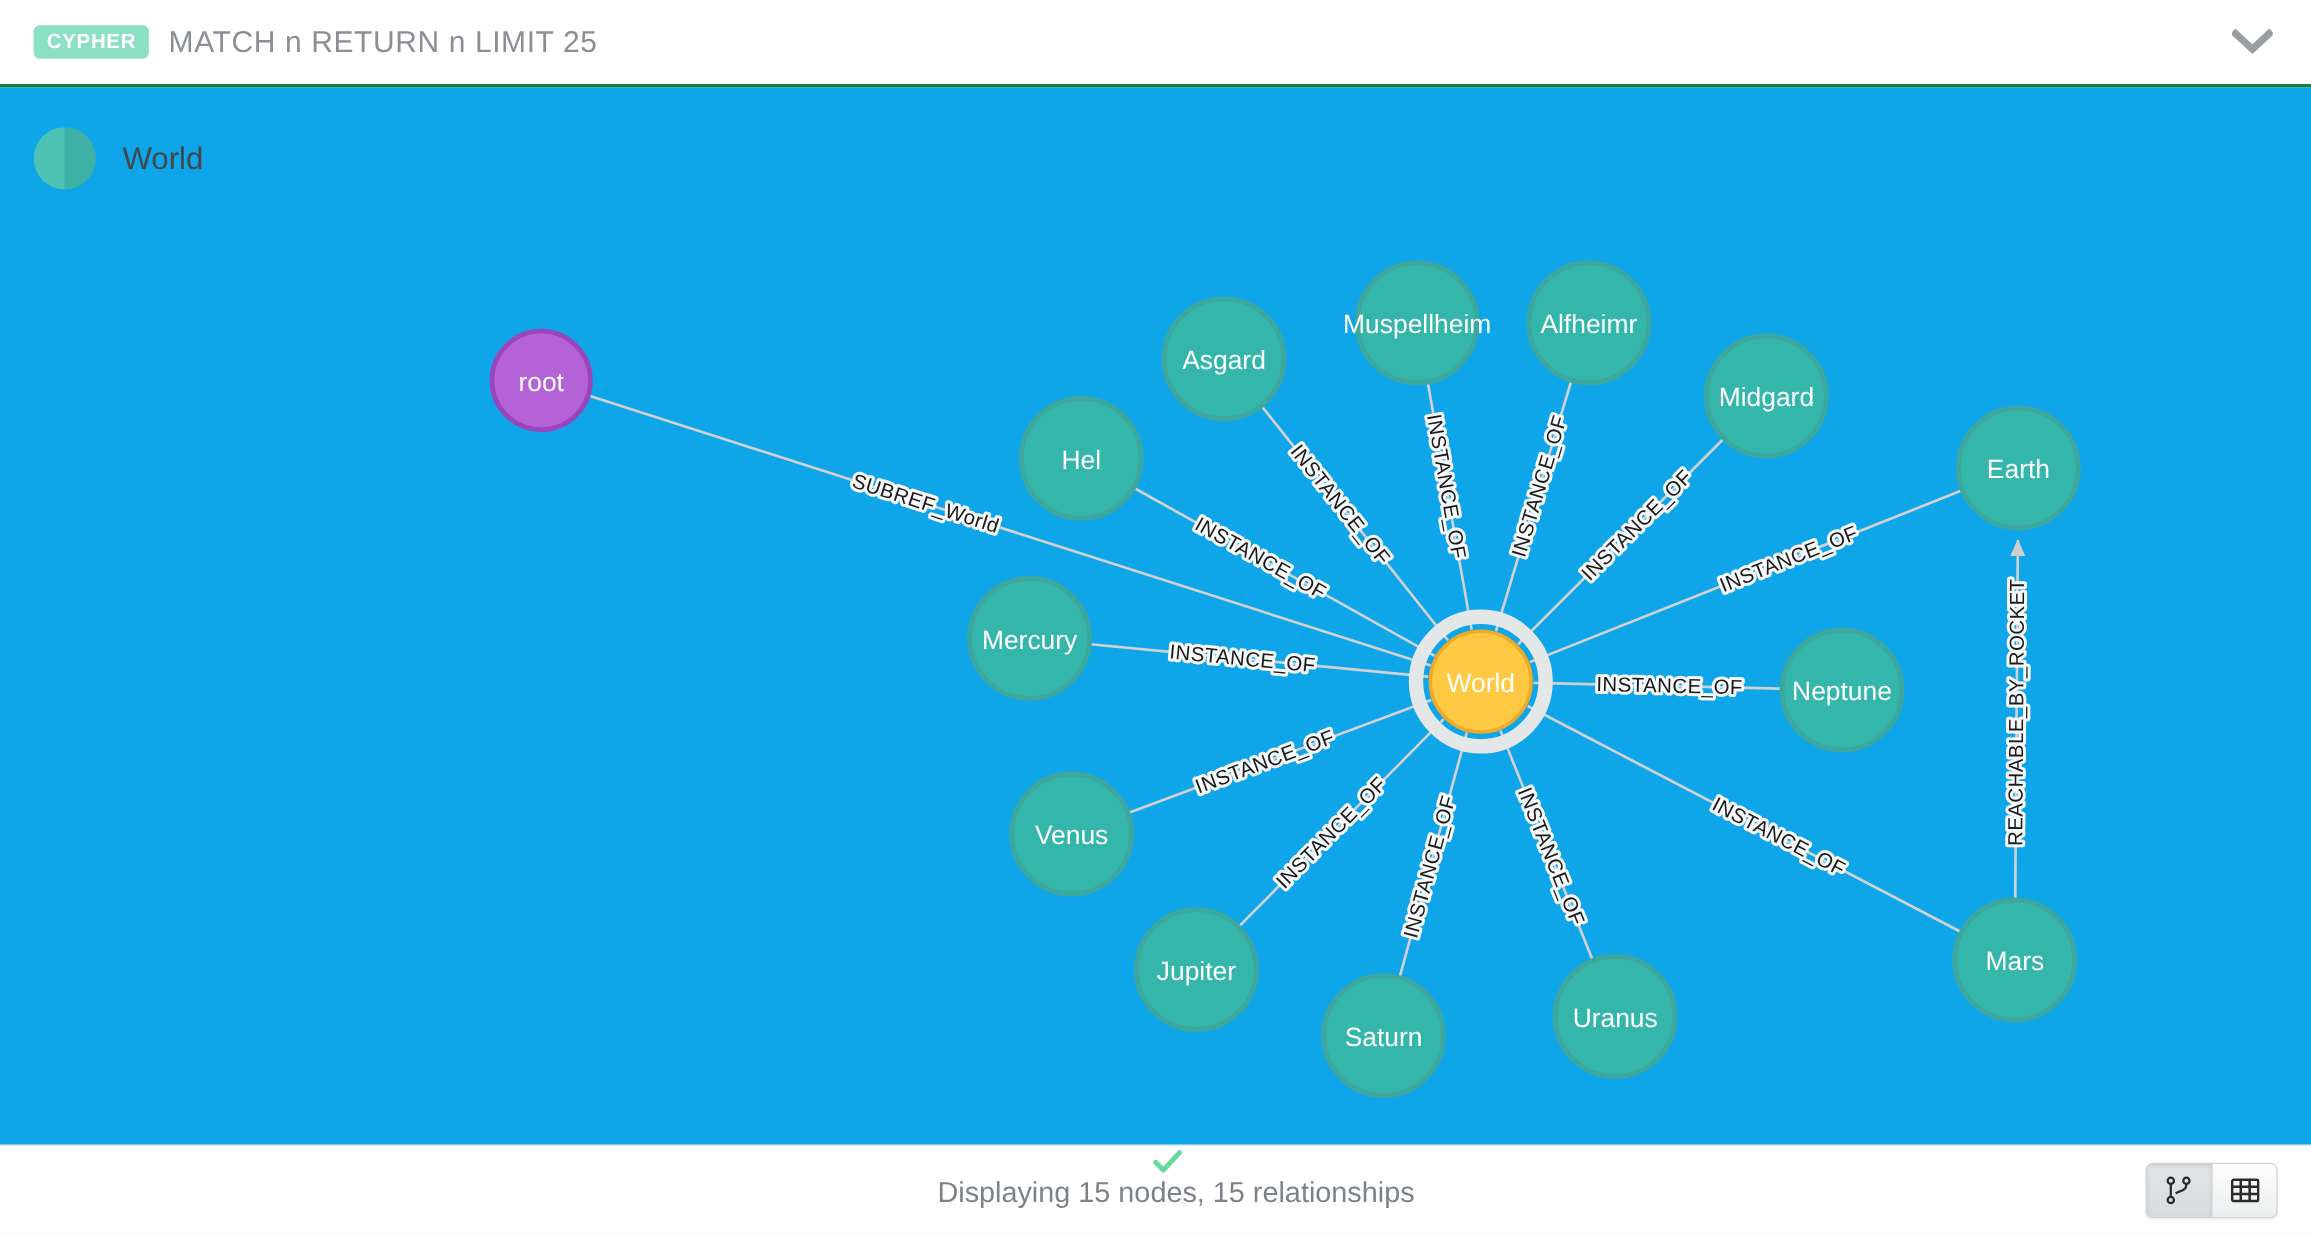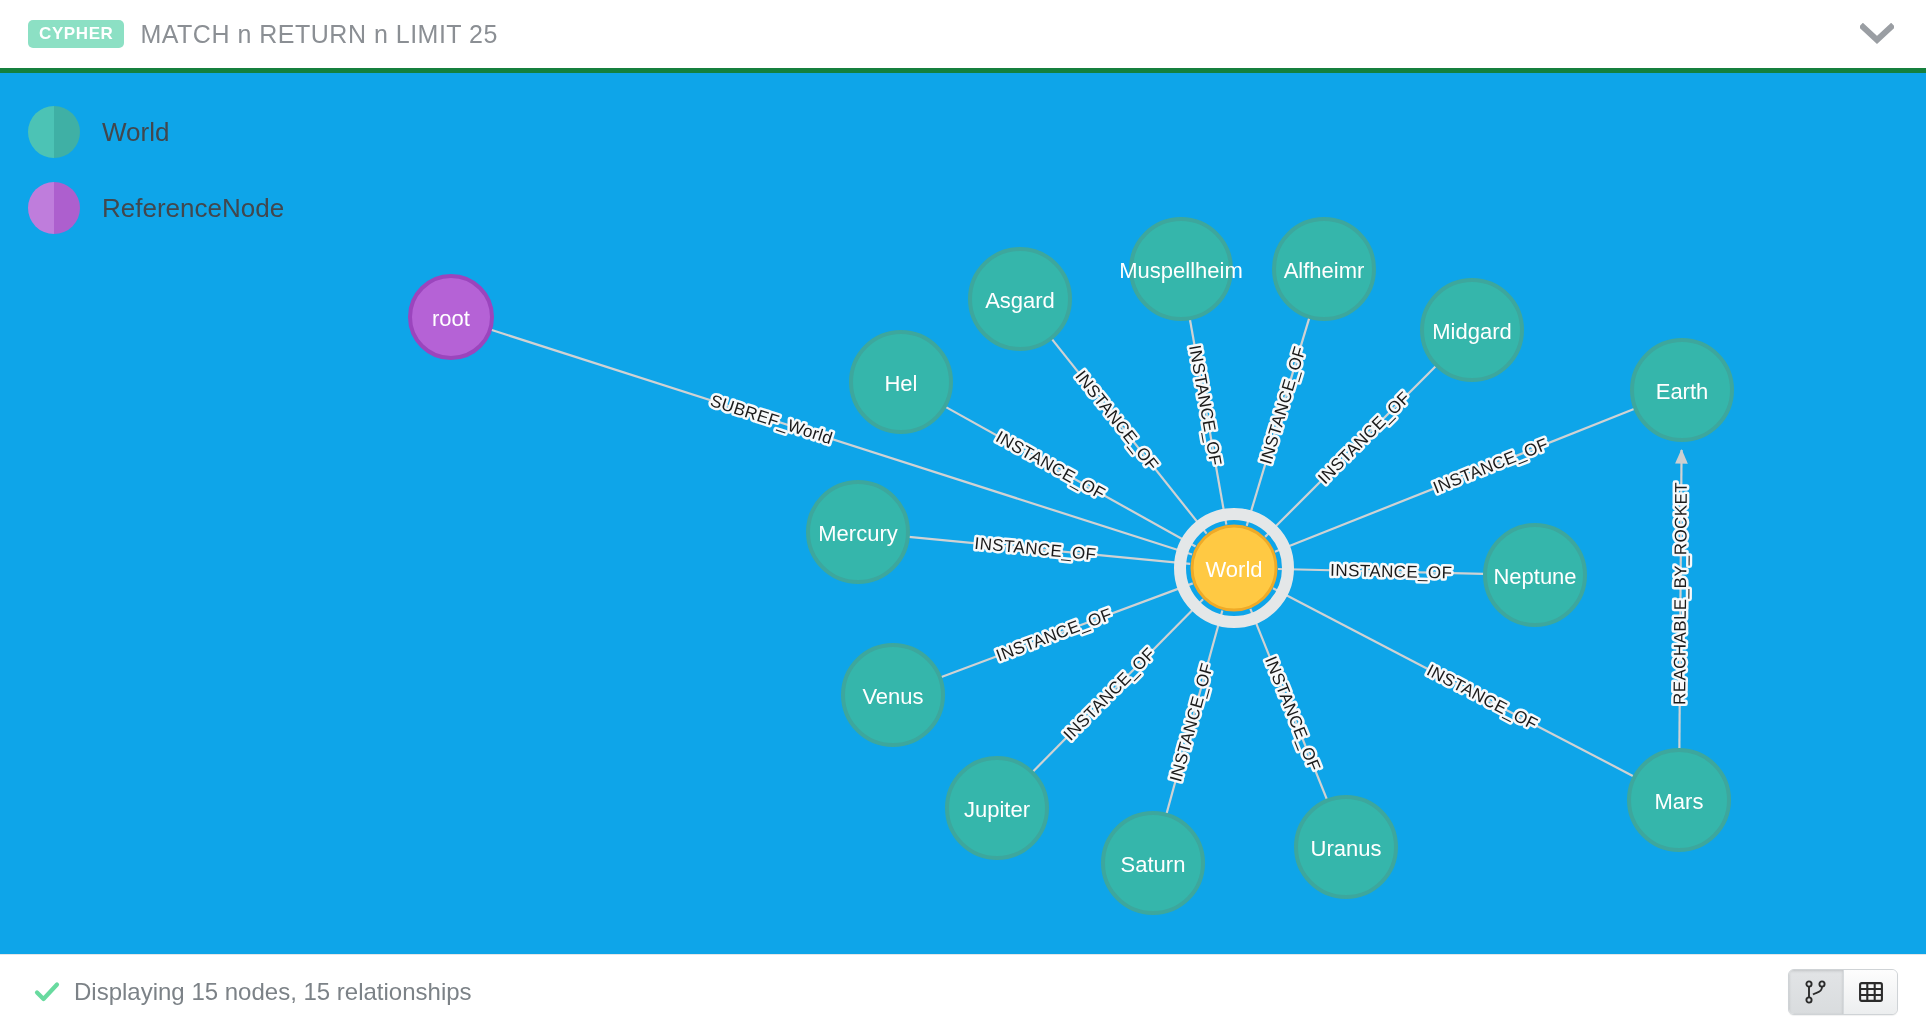--- a/index.html
+++ b/index.html
@@ -22,21 +22,21 @@
     background: #ffffff;
     box-sizing: border-box;
   }
 
   
   .query-bar {
     position: relative;
     height: 73px;
     min-height: 73px;
     background: #ffffff;
-    border-bottom: 5px solid #15803d;
+    border-bottom: 3px solid #15803d;
     display: flex;
     align-items: center;
     padding: 0 24px 0 28px;
     box-sizing: border-box;
   }
   .cypher-badge {
     display: inline-block;
     background: #8ce0c4;
     color: #ffffff;
     font-family: "Liberation Sans", sans-serif;
@@ -129,20 +129,21 @@
   .status-bar {
     position: relative;
     height: 74px;
     min-height: 74px;
     background: #ffffff;
     border-top: 1px solid #e3e6e8;
     display: flex;
     align-items: center;
     padding-left: 34px;
     box-sizing: border-box;
+    flex-direction: column;
   }
   .check-icon {
     width: 26px;
     height: 26px;
     margin-right: 14px;
     flex: 0 0 auto;
   }
   .status-text {
     font-family: "Liberation Sans", sans-serif;
     font-size: 24px;
@@ -213,27 +214,20 @@
 
   <div class="canvas-wrap">
 
     <div class="legend">
       <div class="legend-row">
         <span class="legend-swatch">
           <span class="half-left" style="background: rgb(76, 195, 181);"></span>
           <span class="half-right" style="background: rgb(63, 176, 165);"></span>
         </span>
         <span class="legend-label">World</span>
-      </div>
-      <div class="legend-row">
-        <span class="legend-swatch">
-          <span class="half-left" style="background: rgb(191, 125, 220);"></span>
-          <span class="half-right" style="background: rgb(173, 95, 206);"></span>
-        </span>
-        <span class="legend-label">ReferenceNode</span>
       </div>
     </div>
 
     <svg class="graph-svg" viewBox="0 0 1926 905">
       <defs>
         <marker id="arrowhead" markerWidth="7" markerHeight="7" refX="6.2" refY="3.5" orient="auto" markerUnits="strokeWidth">
           <path d="M0,0.6 L6.6,3.5 L0,6.4 z" fill="#cdcfd0"></path>
         </marker>
       </defs>
       <g>

